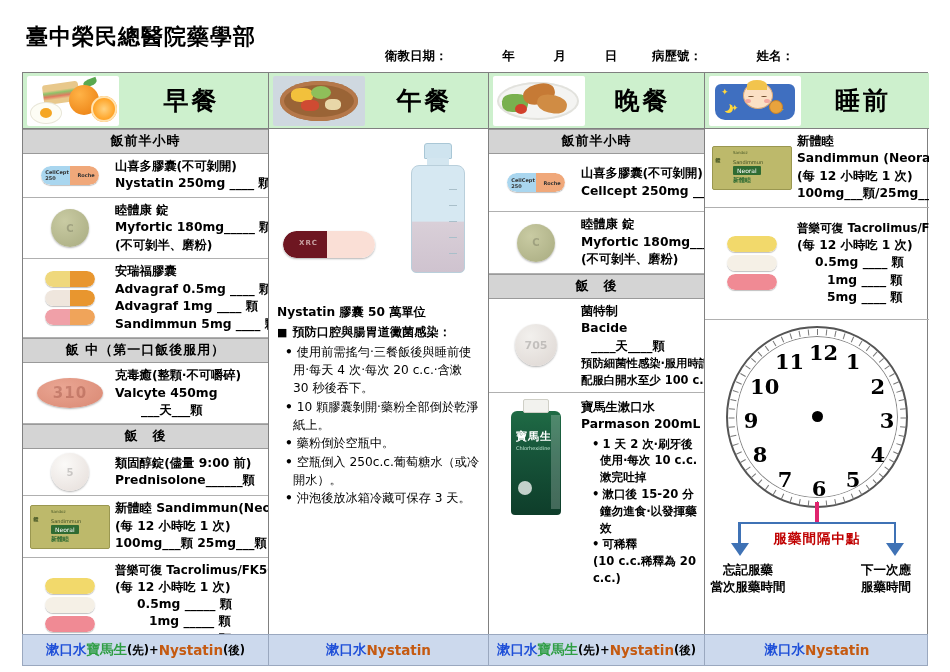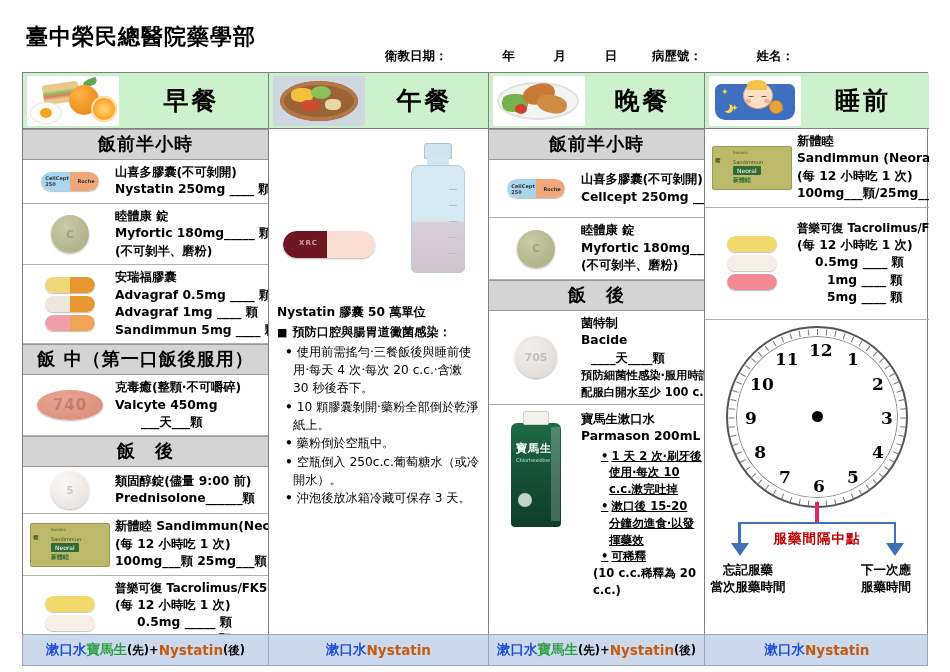--- a/index.html
+++ b/index.html
@@ -212,21 +212,21 @@
     width: 14px; height: 14px; border-radius: 50%;
     background: #e8a33d; border: 1px solid #c5812a;
   }
 
   
   .band {
     background: #d4d4d4;
     border-bottom: 1px solid #9a9a9a;
     border-top: 1px solid #9a9a9a;
     text-align: center;
-    font-size: 18px; font-weight: bold;
+    font-size: 13px; font-weight: bold;
     color: #000;
     padding: 2px 12px 3px;
     letter-spacing: 1px;
     flex: 0 0 auto;
   }
 
   
   .drow {
     display: flex;
     align-items: center;
@@ -400,21 +400,21 @@
     background: rgba(255,255,255,.22);
   }
   .pm-bottle .seal {
     position: absolute; left: 10px; bottom: 22px;
     width: 14px; height: 14px; border-radius: 50%;
     background: rgba(255,255,255,.75);
   }
   .note-txt {
     font-size: 11.6px; color: #000; line-height: 1.45;
   }
-  .note-txt .b2 { padding-left: 8px; text-indent: -8px; margin-left: 20px; text-decoration: underline; }
+  .note-txt .b2 { padding-left: 8px; text-indent: -8px; margin-left: 11px; }
   .note-txt .b2::before { content: "\2022"; margin-right: 3px; font-weight: bold; }
 
   
   .clock-cell {
     flex: 1 1 auto;
     display: flex; flex-direction: column;
     align-items: center; justify-content: flex-start;
     padding-top: 4px;
     position: relative;
   }
@@ -427,21 +427,21 @@
     margin-top: 2px;
   }
   .clock .rim {
     position: absolute; inset: 3px;
     border-radius: 50%;
     border: 5px solid #fff;
     box-shadow: inset 0 0 0 1px #888;
   }
   .clock .num {
     position: absolute;
-    font-size: 17px; font-weight: bold; color: #000;
+    font-size: 21px; font-weight: bold; color: #000;
     width: 20px; text-align: center;
     margin-left: -10px; margin-top: -11px;
     font-family: "DejaVu Serif", "Liberation Serif", serif;
   }
   .clock .dot {
     position: absolute; left: 50%; top: 50%;
     width: 11px; height: 11px; margin: -5.5px 0 0 -5.5px;
     background: #000; border-radius: 50%;
   }
   .clock .tk {
@@ -601,21 +601,21 @@
           <div class="ln">Advagraf 0.5mg  ____  顆</div>
           <div class="ln">Advagraf   1mg  ____  顆</div>
           <div class="ln">Sandimmun   5mg  ____  顆</div>
         </div>
       </div>
 
       <div class="band">飯 中（第一口飯後服用）</div>
 
       <div class="drow">
         <div class="dpix">
-          <div class="tab-oval" style="background:radial-gradient(ellipse at 38% 32%,#eaa693,#d98873)">740</div>
+          <div class="tab-oval" style="background:radial-gradient(ellipse at 38% 32%,#eaa693,#d98873)">310</div>
         </div>
         <div class="dtext">
           <div class="ln">克毒癒(整顆‧不可嚼碎)</div>
           <div class="ln">Valcyte 450mg</div>
           <div class="ln" style="padding-left:26px">___天___顆</div>
         </div>
       </div>
 
       <div class="band">飯　後</div>
 

